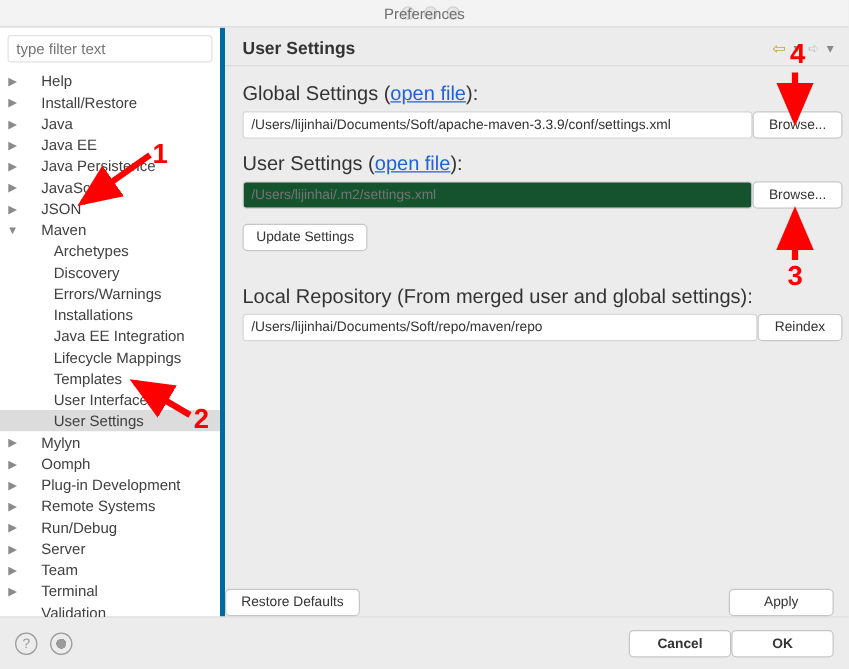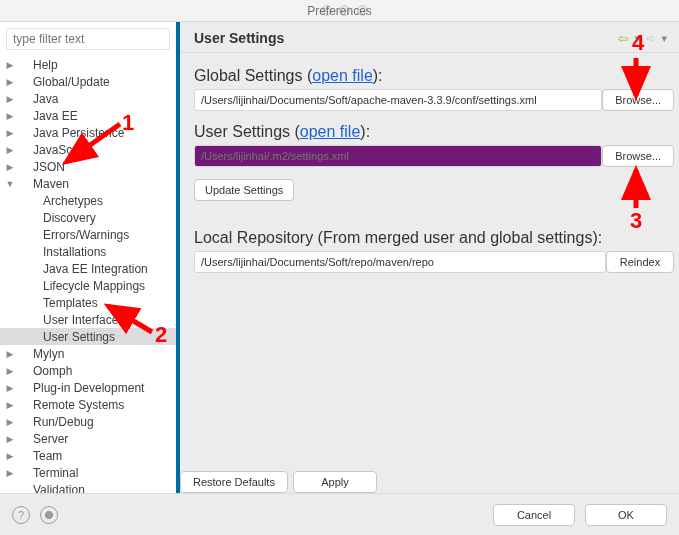--- a/index.html
+++ b/index.html
@@ -46,40 +46,40 @@
   .hdr-icons .icn{font-size:11px; color:#888;}
   .hdr-icons .arrow-back{color:#c8a53a; font-size:13px;}
   .body{padding:14px 5px 10px 14px; flex:1;}
   .fld-label{font-size:16px; color:#333; margin-bottom:4px;}
   .fld-label a{color:#1d62d6; text-decoration:underline; cursor:pointer;}
   .row-input{display:flex; gap:0; align-items:center; margin-bottom:12px;}
   .txt{
     flex:1; height:22px; border:1px solid #d7d7d7; border-radius:3px;
     background:#fff; padding:0 6px; font-size:11px; color:#333;
   }
-  .txt.disabled{color:#bdbdbd; background:#701a75;}
+  .txt.disabled{color:#bdbdbd; background:#14532d;}
   .btn{
     height:22px; min-width:68px; padding:0 12px;
     border:1px solid #c7c7c7; border-radius:4px; background:#fff;
     font-size:11px; color:#333; display:inline-flex; align-items:center; justify-content:center;
     cursor:default;
   }
   .btn.wide{min-width:84px;}
-  .bottom-actions{display:flex; justify-content:flex-start; gap:5px; padding:8px 12px 0 0;}
+  .bottom-actions{display:flex; justify-content:space-between; gap:5px; padding:8px 12px 0 0;}
   .footer{
     height:42px; border-top:1px solid #dcdcdc; background:#ececec;
     display:flex; align-items:center; justify-content:space-between; padding:0 12px;
   }
   .footer .left{display:flex; gap:10px;}
   .circle-icn{
     width:18px;height:18px;border:1.5px solid #9b9b9b;border-radius:50%;
     display:inline-flex;align-items:center;justify-content:center;
     color:#9b9b9b;font-size:11px;
   }
-  .footer .right{display:flex; gap:10px;}
+  .footer .right{display:flex; font-weight:bold;}
   .footer .btn{min-width:82px;}
   
   .anno{position:absolute; pointer-events:none;}
   .anno-num{color:#ff0000; font-size:22px; font-weight:700;}
   .arrow-svg{position:absolute; pointer-events:none;}
 </style>
 </head>
 <body>
 
 <div class="titlebar">
@@ -94,21 +94,21 @@
 <div class="main">
   <div class="sidebar">
     <input class="filter" placeholder="type filter text" style="">
     <div class="tree" id="tree">
         <div class="row">
           <span class="tw">▶</span>
           <span class="lbl">Help</span>
         </div>
         <div class="row">
           <span class="tw">▶</span>
-          <span class="lbl">Global/Update</span>
+          <span class="lbl">Install/Restore</span>
         </div>
         <div class="row">
           <span class="tw">▶</span>
           <span class="lbl">Java</span>
         </div>
         <div class="row">
           <span class="tw">▶</span>
           <span class="lbl">Java EE</span>
         </div>
         <div class="row">

